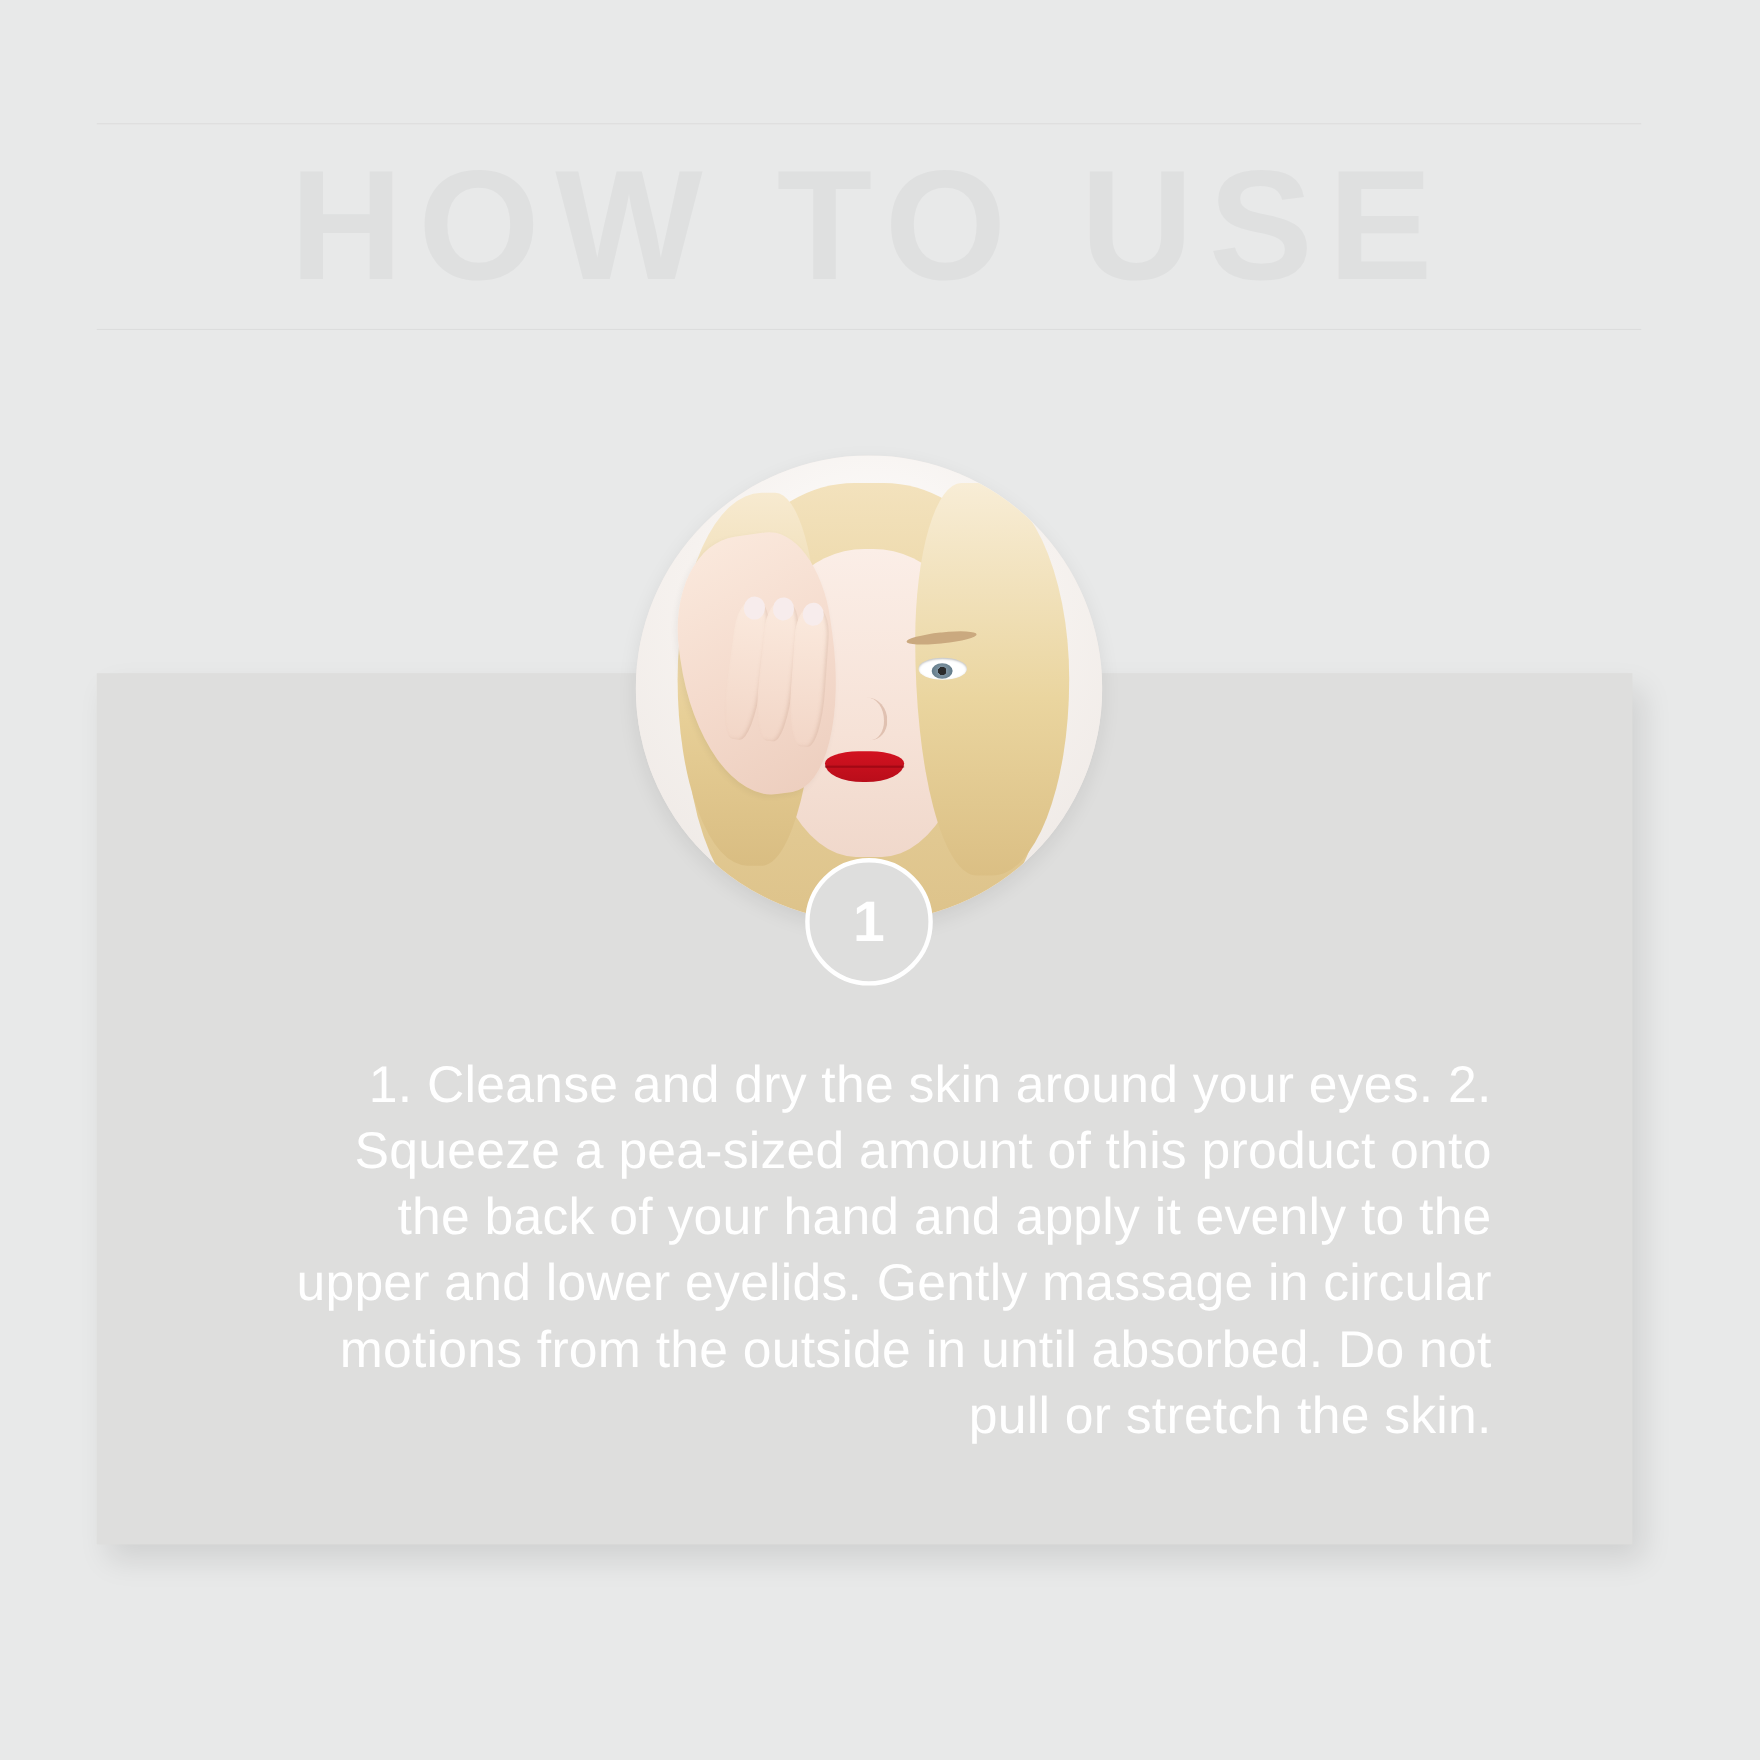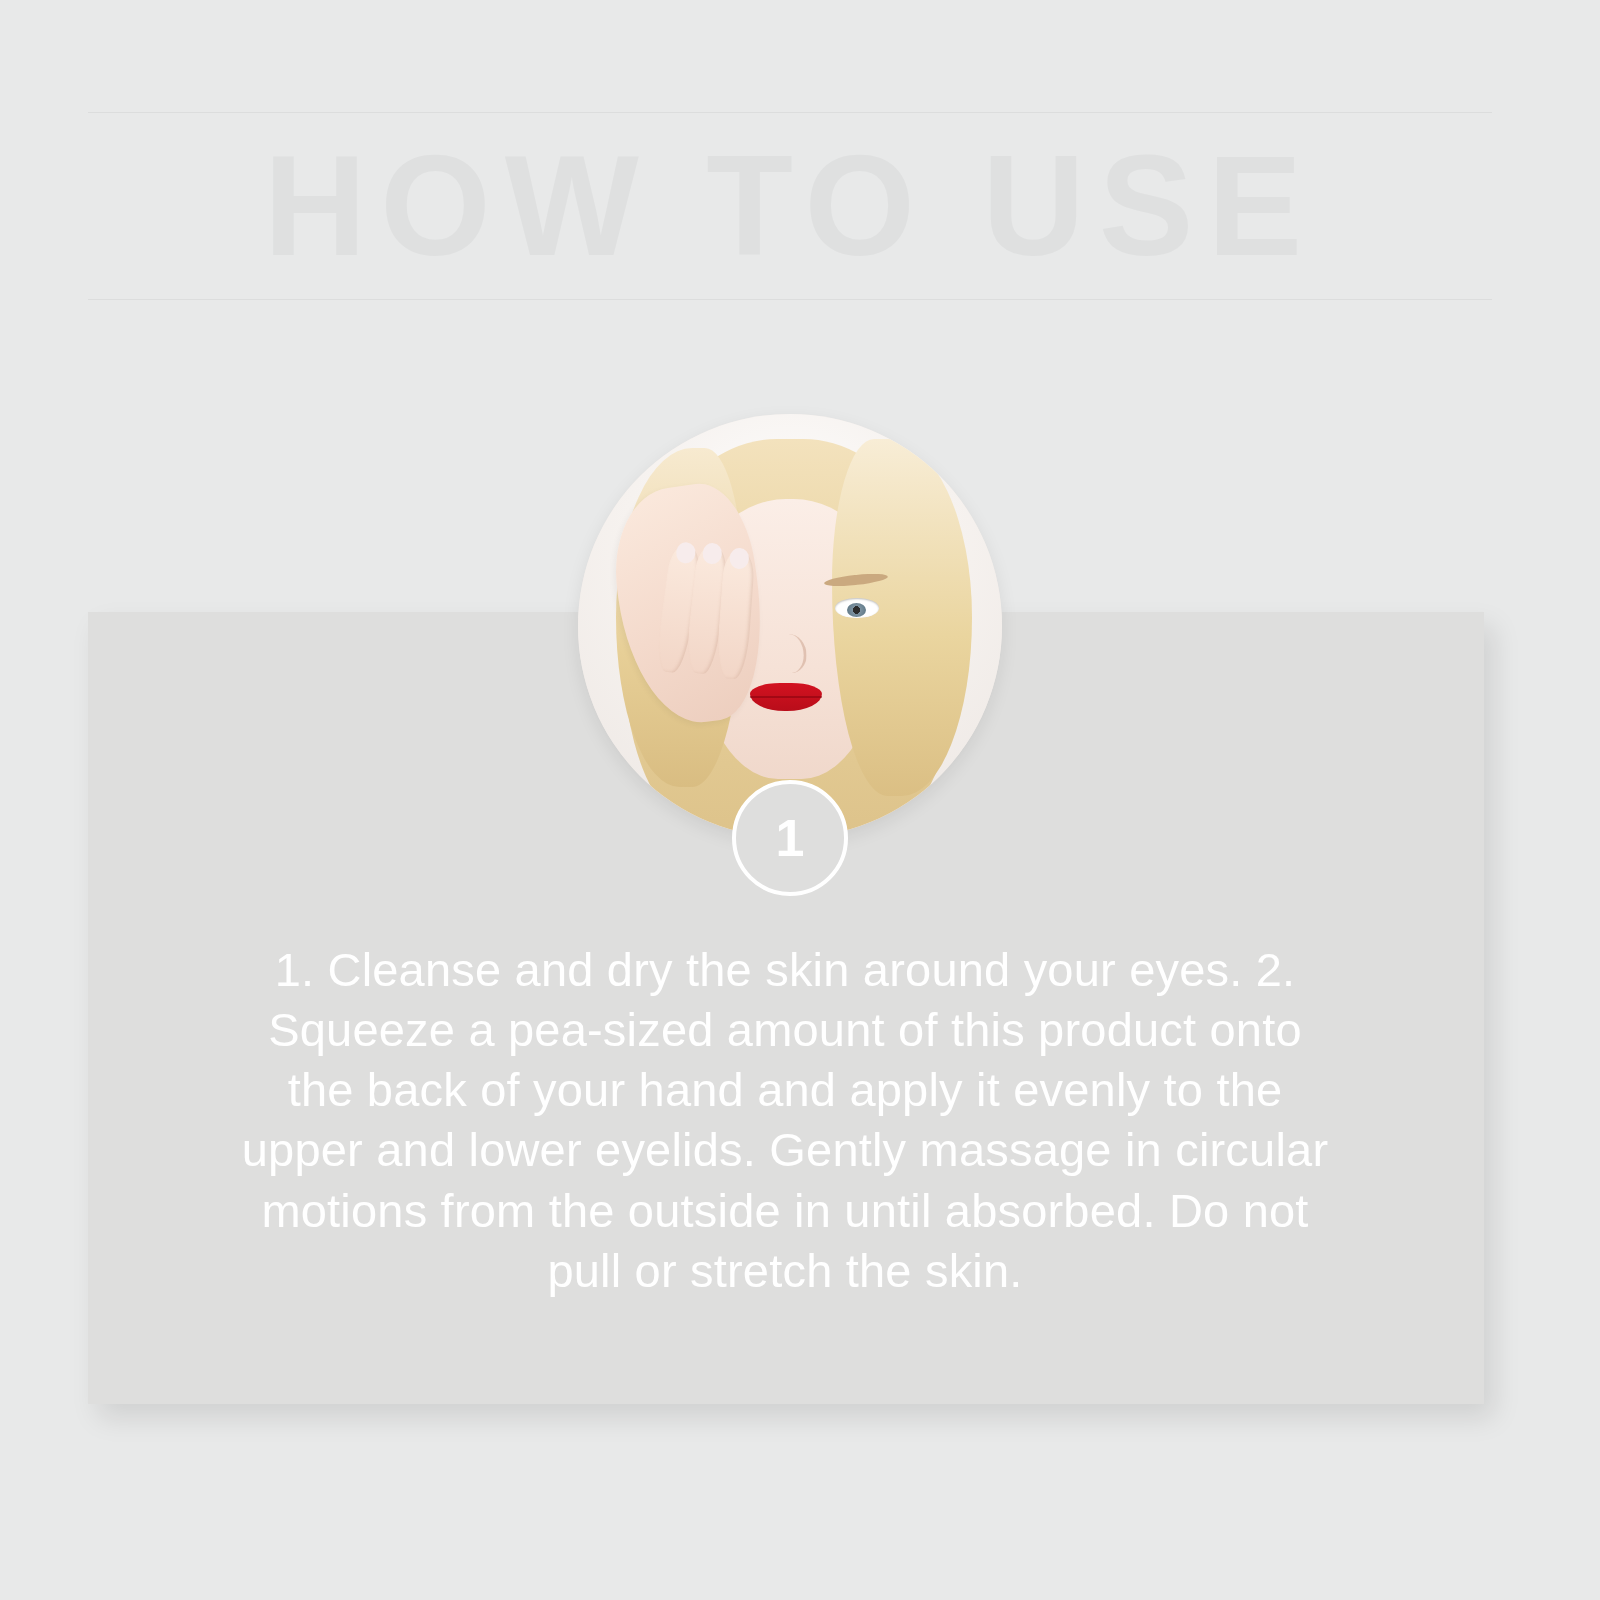--- a/index.html
+++ b/index.html
@@ -228,26 +228,26 @@
     font-weight: bold;
     box-sizing: border-box;
   }
 
   
   .body-copy {
     position: absolute;
     left: 230px;
     top: 940px;
     width: 1110px;
-    text-align: center;
+    text-align: right;
     color: #ffffff;
     font-size: 47px;
     line-height: 1.28;
     letter-spacing: 0.2px;
-    margin: 0;
+    margin: 16px;
   }
 </style>
 </head>
 <body>
 
 <div class="heading-block">
   <div class="rule rule-top"></div>
   <h1 class="page-title">HOW TO USE</h1>
   <div class="rule rule-bottom"></div>
 </div>

